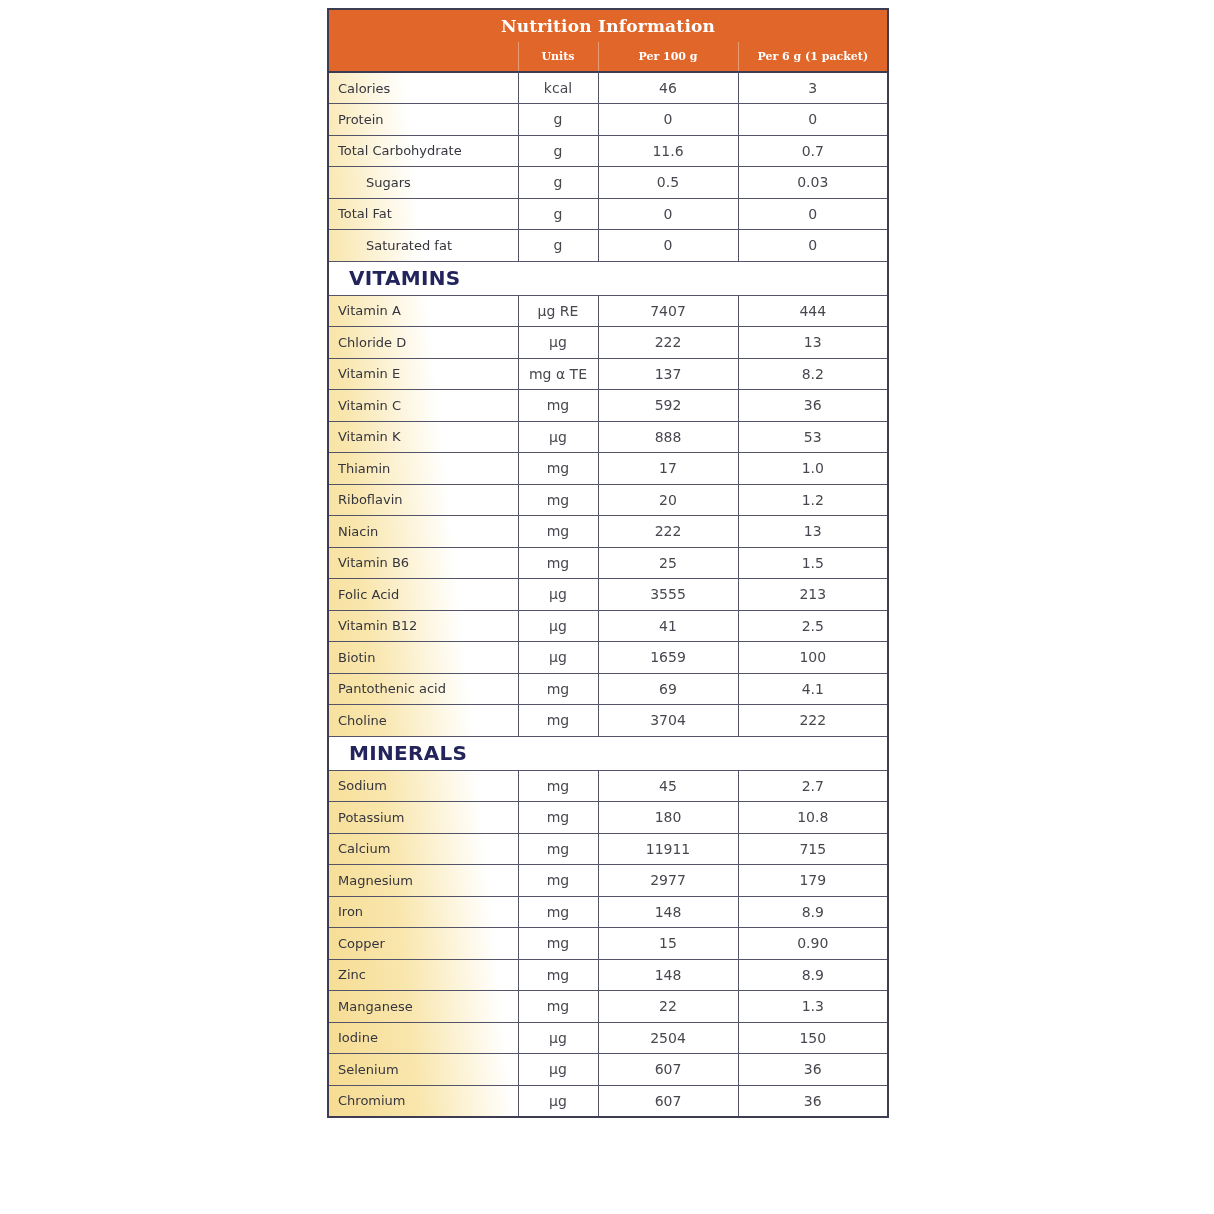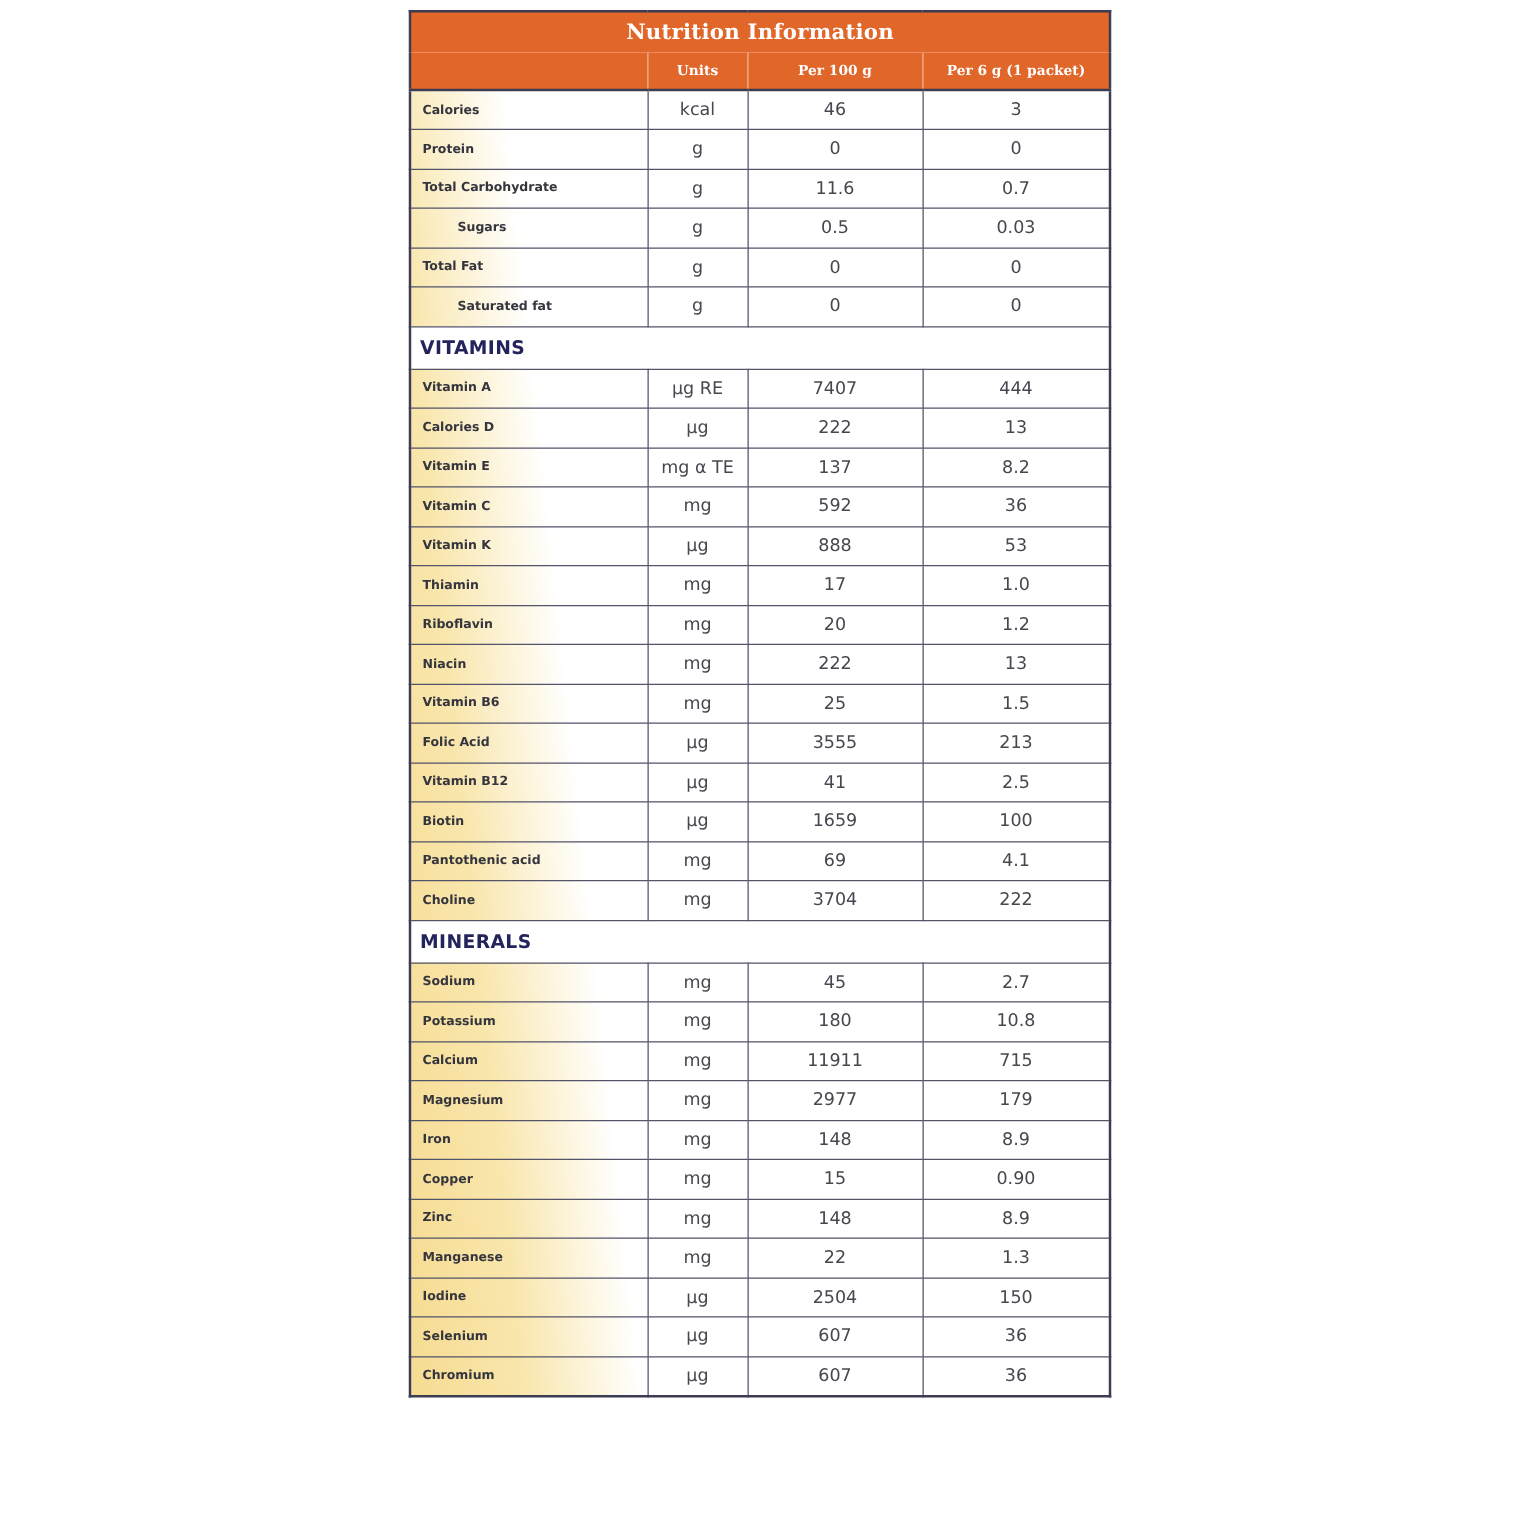--- a/index.html
+++ b/index.html
@@ -16,25 +16,25 @@
   tr.title-row{height:33px;}
   tr.subhead-row{height:30px;}
   .title-cell{font-size:17px;text-align:center;letter-spacing:.2px;}
   .subhead-cell{font-size:11px;text-align:center;border-left:1px solid rgba(255,255,255,0.35);
         border-bottom:2px solid #3C3C52;}
   .subhead-spacer{border-bottom:2px solid #3C3C52;}
   tbody tr{height:31.5px;}
   tbody tr.section-row{height:34px;}
   td{border:1px solid #53536A;font-size:14px;color:#47474F;text-align:center;
         padding:0;vertical-align:middle;}
-  .label-cell{text-align:left;padding-left:9px;font-size:10px;color:#35353E;background:transparent;font-weight:bold;}
+  .label-cell{text-align:left;padding-left:9px;font-size:13px;color:#35353E;background:transparent;}
   .label-cell.indent{padding-left:37px;}
   .unit-cell,.num-cell{background:#ffffff;}
-  .section-cell{background:#ffffff;text-align:left;padding-left:7px;font-weight:bold;
-        color:#24245C;font-size:15px;letter-spacing:.3px;}
+  .section-cell{background:#ffffff;text-align:left;padding-left:20px;font-weight:bold;
+        color:#24245C;font-size:20px;letter-spacing:.3px;}
 </style>
 </head>
 <body>
 
 <div class="page">
   <div class="table-wrap">
     <div class="col-gradient"></div>
     <table>
       <colgroup>
         <col style="width:190px">
@@ -101,21 +101,21 @@
   </tr>
 
   <tr>
     <td class="label-cell">Vitamin A</td>
     <td class="unit-cell">µg RE</td>
     <td class="num-cell">7407</td>
     <td class="num-cell">444</td>
   </tr>
 
   <tr>
-    <td class="label-cell">Calories D</td>
+    <td class="label-cell">Chloride D</td>
     <td class="unit-cell">µg</td>
     <td class="num-cell">222</td>
     <td class="num-cell">13</td>
   </tr>
 
   <tr>
     <td class="label-cell">Vitamin E</td>
     <td class="unit-cell">mg α TE</td>
     <td class="num-cell">137</td>
     <td class="num-cell">8.2</td>

